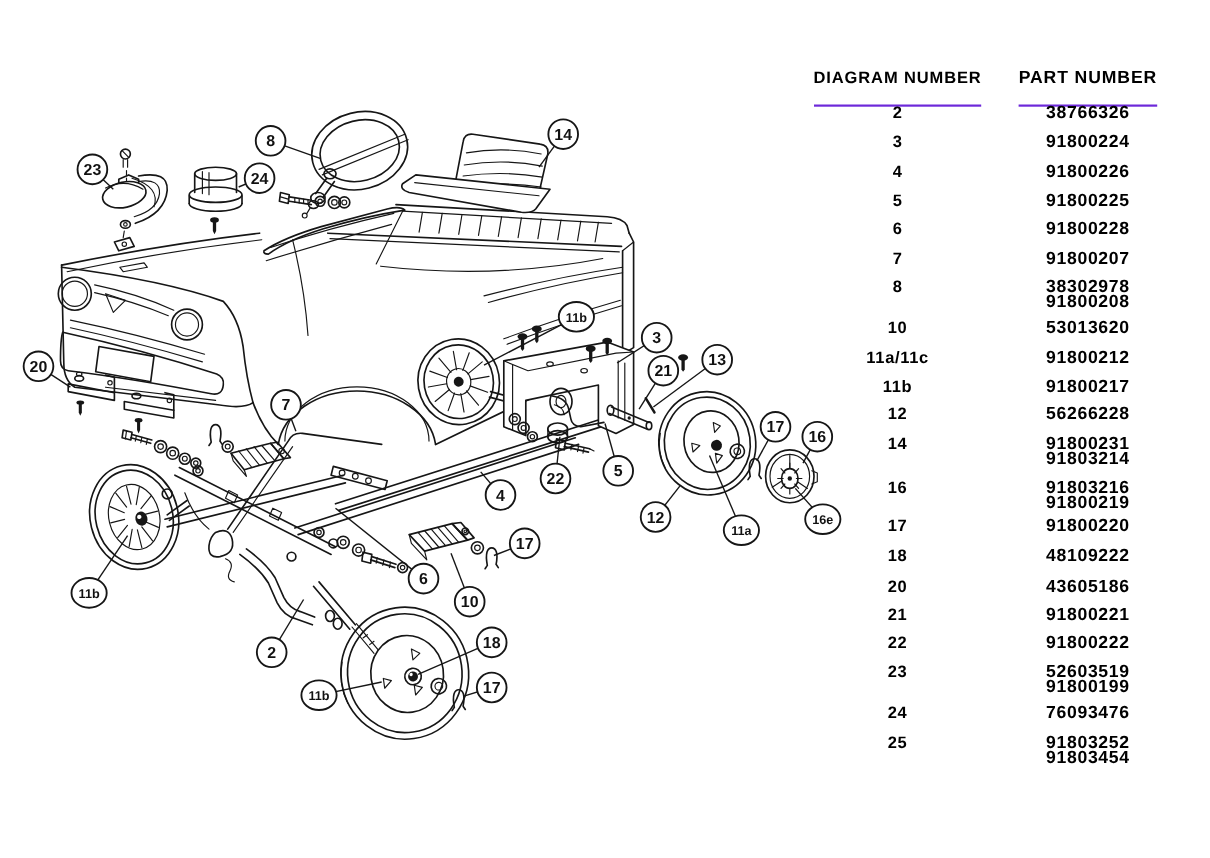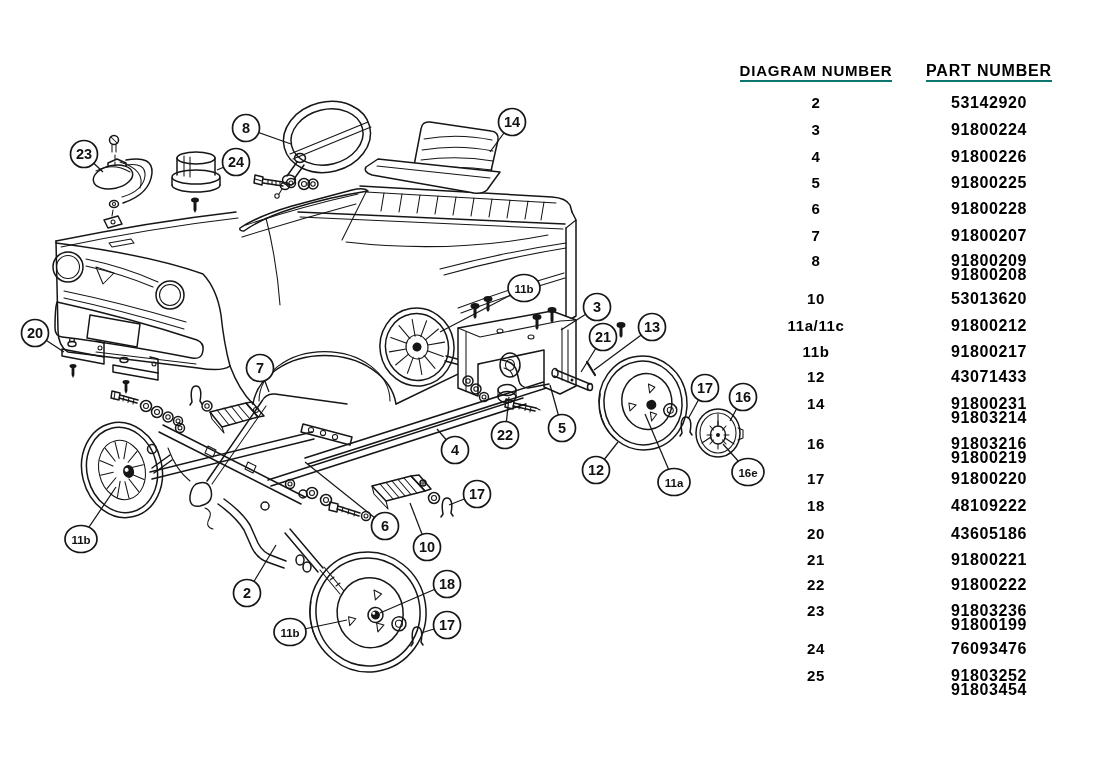--- a/index.html
+++ b/index.html
@@ -18,21 +18,21 @@
           text-anchor:middle;}
   .cotext.small{font-size:11.5px;}
   
   .parts-table{position:absolute;left:0;top:0;width:1100px;height:780px;pointer-events:none;}
   .trow{position:absolute;left:0;width:1100px;}
   .c1{position:absolute;left:726px;width:180px;text-align:center;
       font-size:15px;font-weight:bold;letter-spacing:0.6px;line-height:14px;}
   .c2{position:absolute;left:898px;width:182px;text-align:center;
       font-size:16px;font-weight:bold;letter-spacing:0.6px;line-height:14px;}
   .c2 span{display:block;line-height:13.5px;}
-  .hdr .c1 .u,.hdr .c2 .u{display:inline-block;border-bottom:2px solid #0f766e;padding-bottom:2px;
+  .hdr .c1 .u,.hdr .c2 .u{display:inline-block;border-bottom:2px solid #6d28d9;padding-bottom:17px;
       letter-spacing:0.8px;}
 </style>
 </head>
 <body>
 
 <div class="stage">
 
 <svg width="1100" height="780" viewBox="0 0 1100 780">
 
   <g>
@@ -571,21 +571,21 @@
 
 <div class="parts-table">
   <div class="trow hdr" style="top:64px">
     <div class="c1"><span class="u">DIAGRAM NUMBER</span></div>
     <div class="c2"><span class="u">PART NUMBER</span></div>
   </div>
 
   <div class="trow" style="top:96px">
     <div class="c1">2</div>
     <div class="c2">
-          <span>53142920</span>
+          <span>38766326</span>
         </div>
   </div>
   <div class="trow" style="top:123px">
     <div class="c1">3</div>
     <div class="c2">
           <span>91800224</span>
         </div>
   </div>
   <div class="trow" style="top:150px">
     <div class="c1">4</div>
@@ -607,21 +607,21 @@
   </div>
   <div class="trow" style="top:229px">
     <div class="c1">7</div>
     <div class="c2">
           <span>91800207</span>
         </div>
   </div>
   <div class="trow" style="top:254px">
     <div class="c1">8</div>
     <div class="c2">
-          <span>91800209</span>
+          <span>38302978</span>
           <span>91800208</span>
         </div>
   </div>
   <div class="trow" style="top:292px">
     <div class="c1">10</div>
     <div class="c2">
           <span>53013620</span>
         </div>
   </div>
   <div class="trow" style="top:319px">
@@ -632,21 +632,21 @@
   </div>
   <div class="trow" style="top:345px">
     <div class="c1">11b</div>
     <div class="c2">
           <span>91800217</span>
         </div>
   </div>
   <div class="trow" style="top:370px">
     <div class="c1">12</div>
     <div class="c2">
-          <span>43071433</span>
+          <span>56266228</span>
         </div>
   </div>
   <div class="trow" style="top:397px">
     <div class="c1">14</div>
     <div class="c2">
           <span>91800231</span>
           <span>91803214</span>
         </div>
   </div>
   <div class="trow" style="top:437px">
@@ -682,21 +682,21 @@
   </div>
   <div class="trow" style="top:578px">
     <div class="c1">22</div>
     <div class="c2">
           <span>91800222</span>
         </div>
   </div>
   <div class="trow" style="top:604px">
     <div class="c1">23</div>
     <div class="c2">
-          <span>91803236</span>
+          <span>52603519</span>
           <span>91800199</span>
         </div>
   </div>
   <div class="trow" style="top:642px">
     <div class="c1">24</div>
     <div class="c2">
           <span>76093476</span>
         </div>
   </div>
   <div class="trow" style="top:669px">

